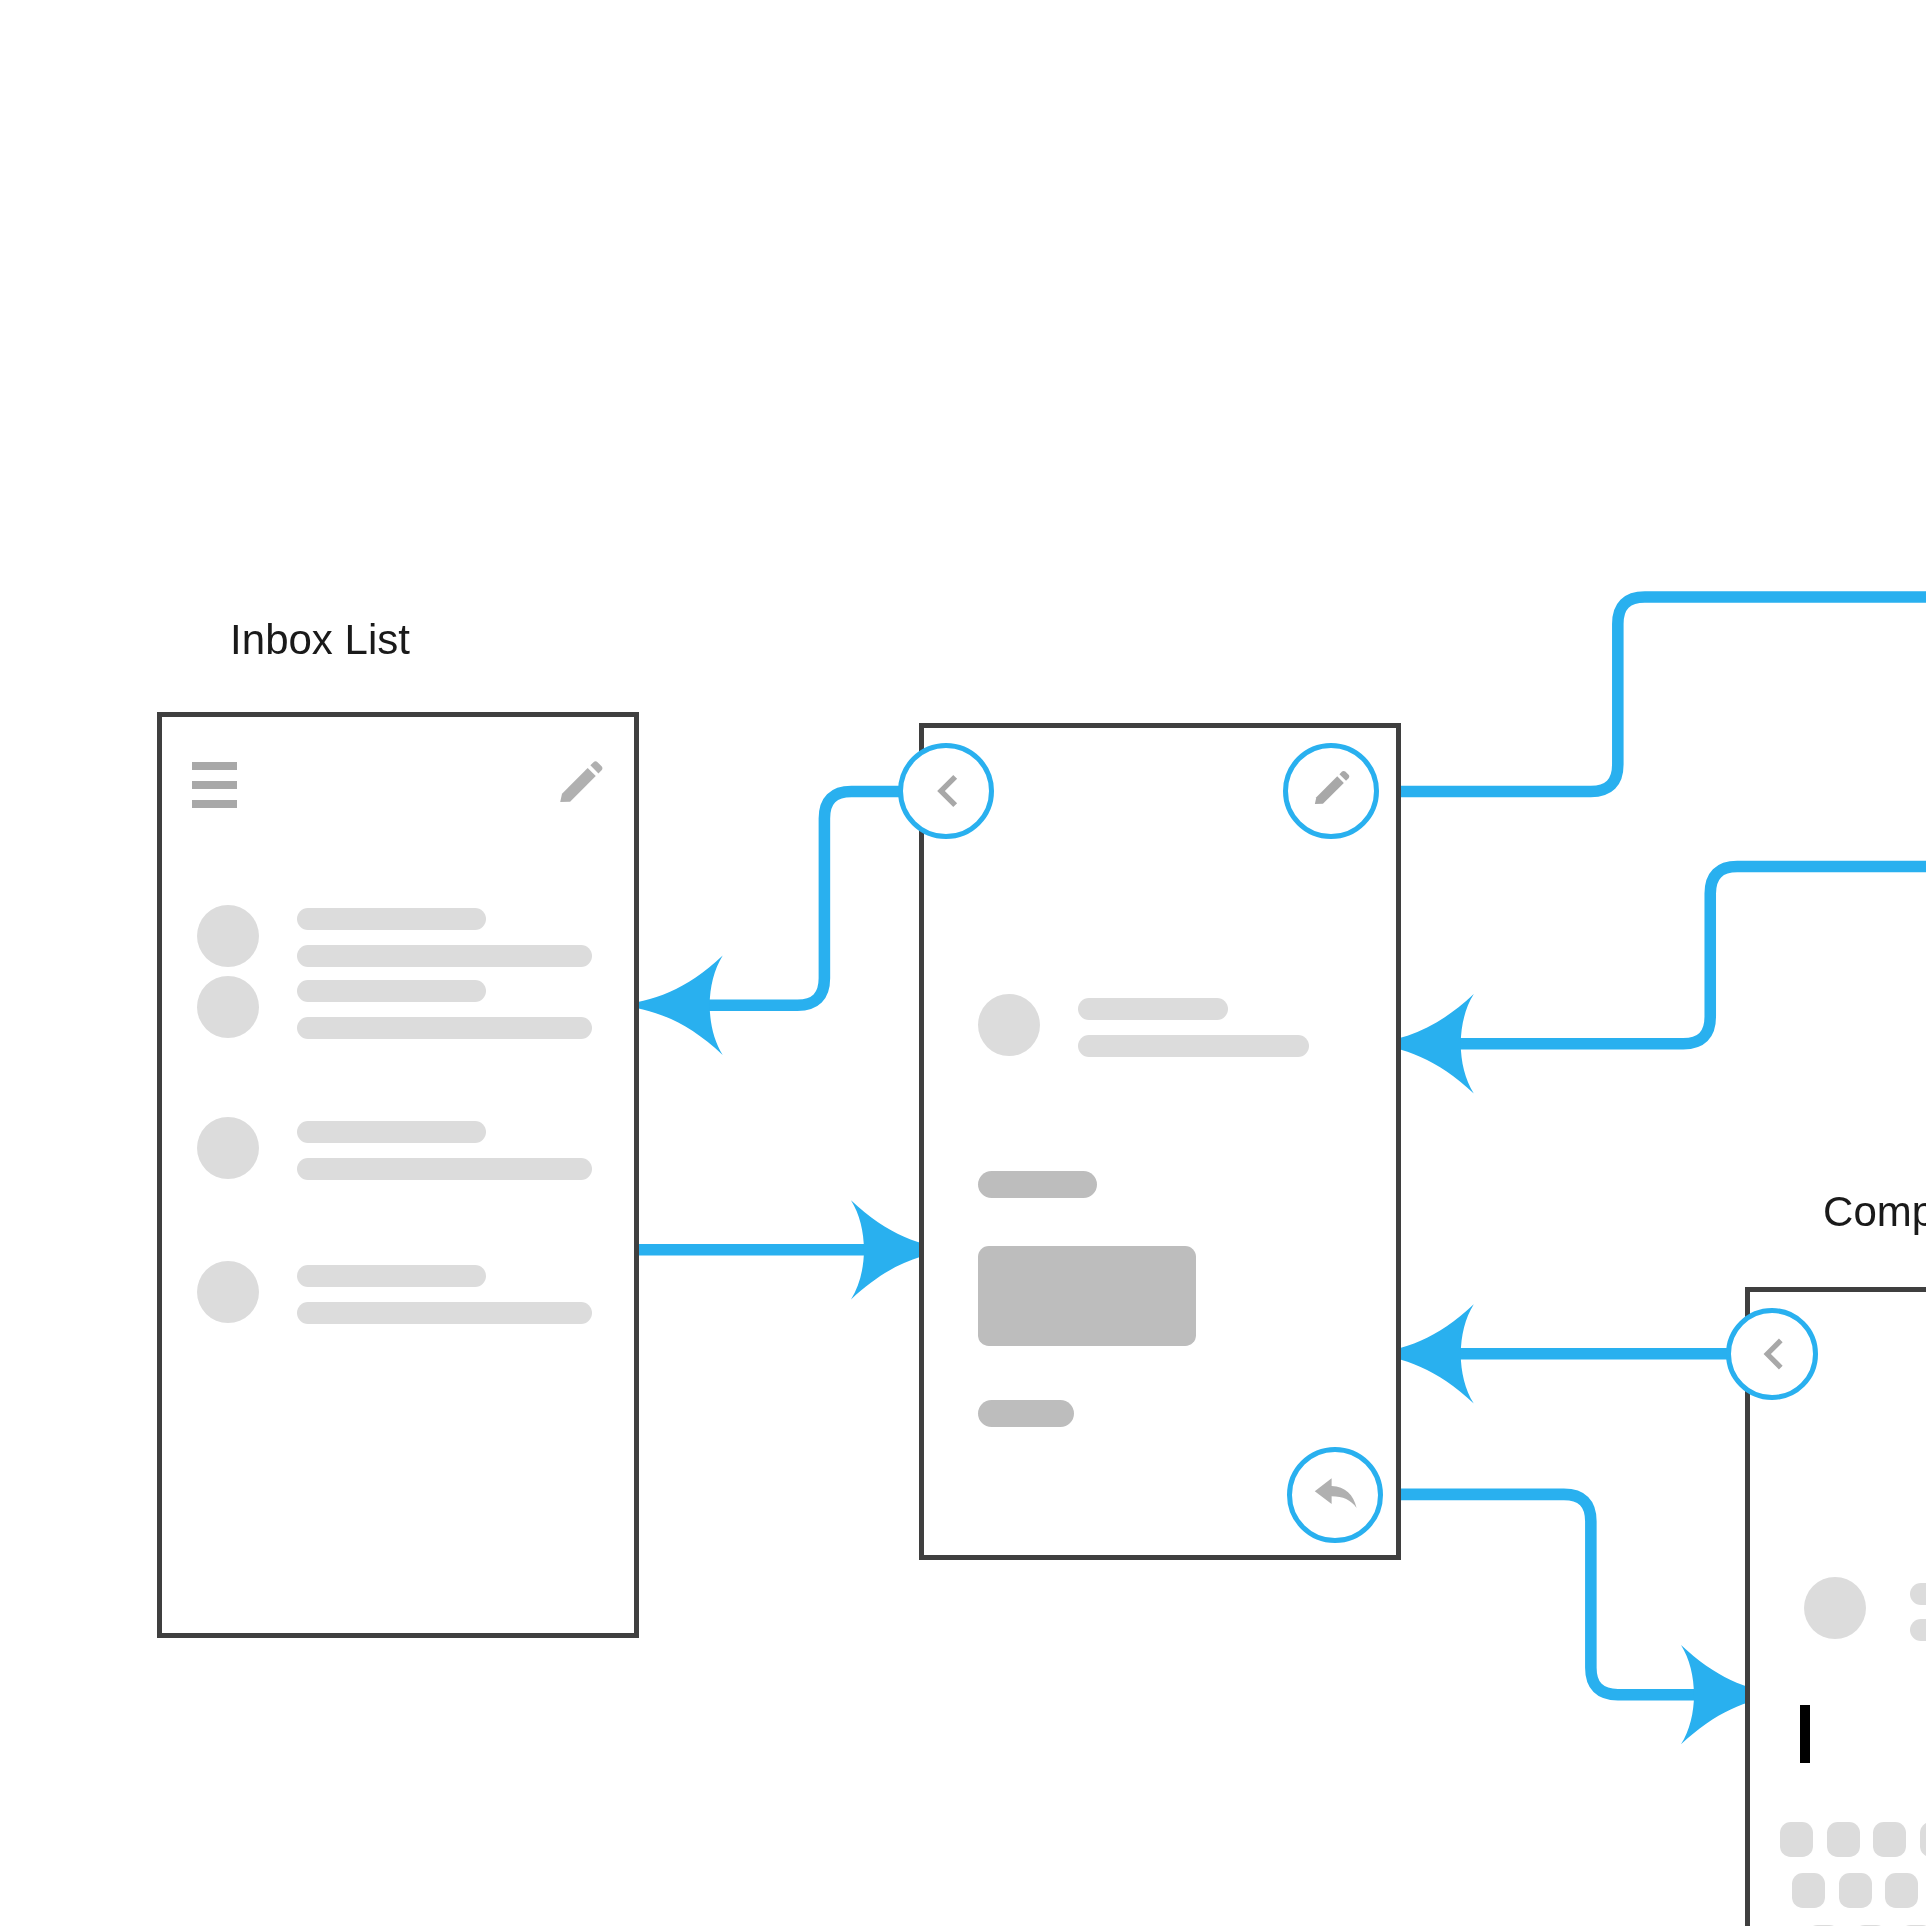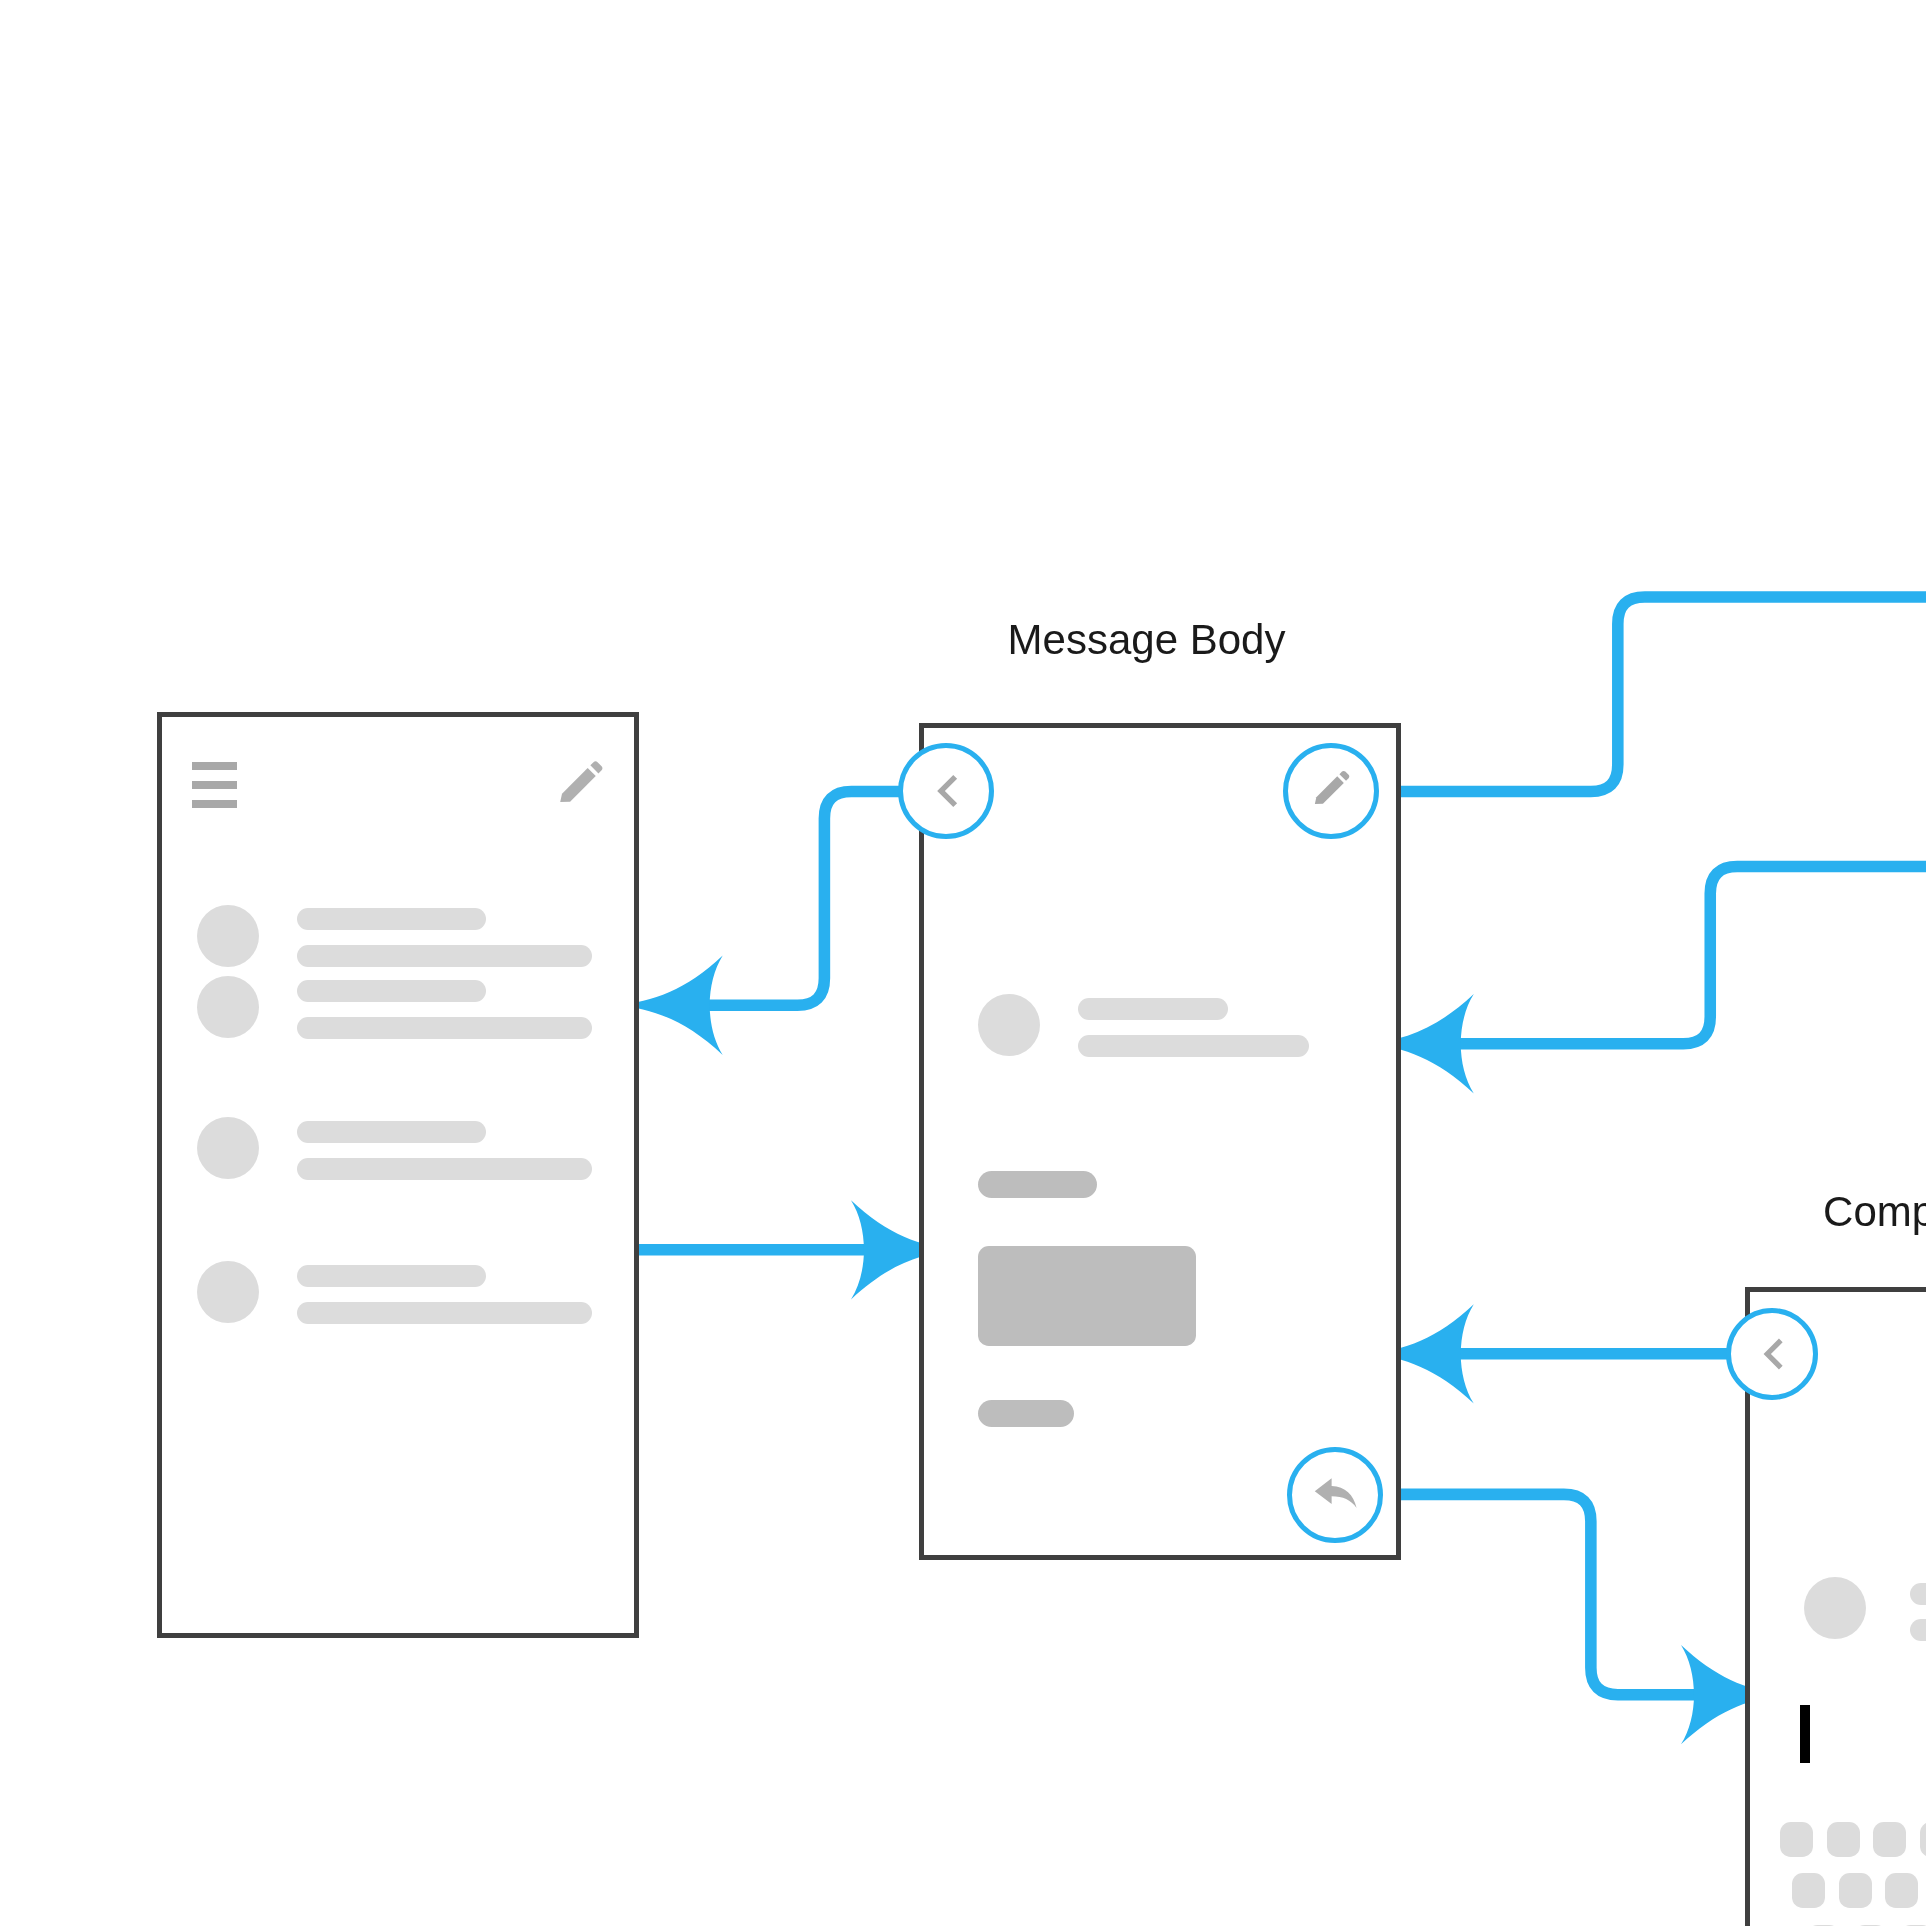--- a/index.html
+++ b/index.html
@@ -149,20 +149,21 @@
 
       <path d="M4530,3515 L3790,3515" marker-end="url(#ah)"></path>
 
       <path d="M5720,3515 L6180,3515 q70,0 70,-70 L6250,2930" marker-end="url(#ah)"></path>
 
       <path d="M6875,2600 L6875,2935"></path>
       <path d="M6875,3320 L6875,4155 q0,70 -70,70 L5900,4225" marker-end="url(#ah)"></path>
     </g>
   </svg>
 
+  <div class="screen-title" style="left:158px; top:616px; width:324px;">Inbox List</div>
 
   <div class="phone" style="left:157px; top:712px; width:482px; height:926px;">
 
     <div class="hamburger" style="left:30px; top:45px; width:45px; height:45px;">
       <span></span>
         <span></span>
         <span></span>
     </div>
 
     <svg class="pencil-plain" style="left:391px; top:42px;" width="54" height="54" viewBox="0 0 24 24">
@@ -188,21 +189,20 @@
       <div class="bar" style="left:135px; top:441px; width:295px; height:21.6px;"></div>
     </div>
 
     <div>
       <div class="avatar" style="left:35px; top:544px; width:62px; height:62px;"></div>
       <div class="bar" style="left:135px; top:548px; width:189px; height:21.6px;"></div>
       <div class="bar" style="left:135px; top:585px; width:295px; height:21.6px;"></div>
     </div>
   </div>
 
-  <div class="screen-title" style="left:919px; top:616px; width:455px;">Message Body</div>
 
   <div class="phone" style="left:919px; top:723px; width:482px; height:837px;">
 
     <div class="avatar" style="left:54px; top:266px; width:62px; height:62px;"></div>
     <div class="bar" style="left:154px; top:270px; width:150px; height:21.6px;"></div>
     <div class="bar" style="left:154px; top:307px; width:231px; height:21.6px;"></div>
 
     <div class="bar-dark" style="left:54px; top:443px; width:119px; height:27px;"></div>
     <div class="block" style="left:54px; top:518px; width:218px; height:100px;"></div>
     <div class="bar-dark" style="left:54px; top:672px; width:96px; height:27px;"></div>

